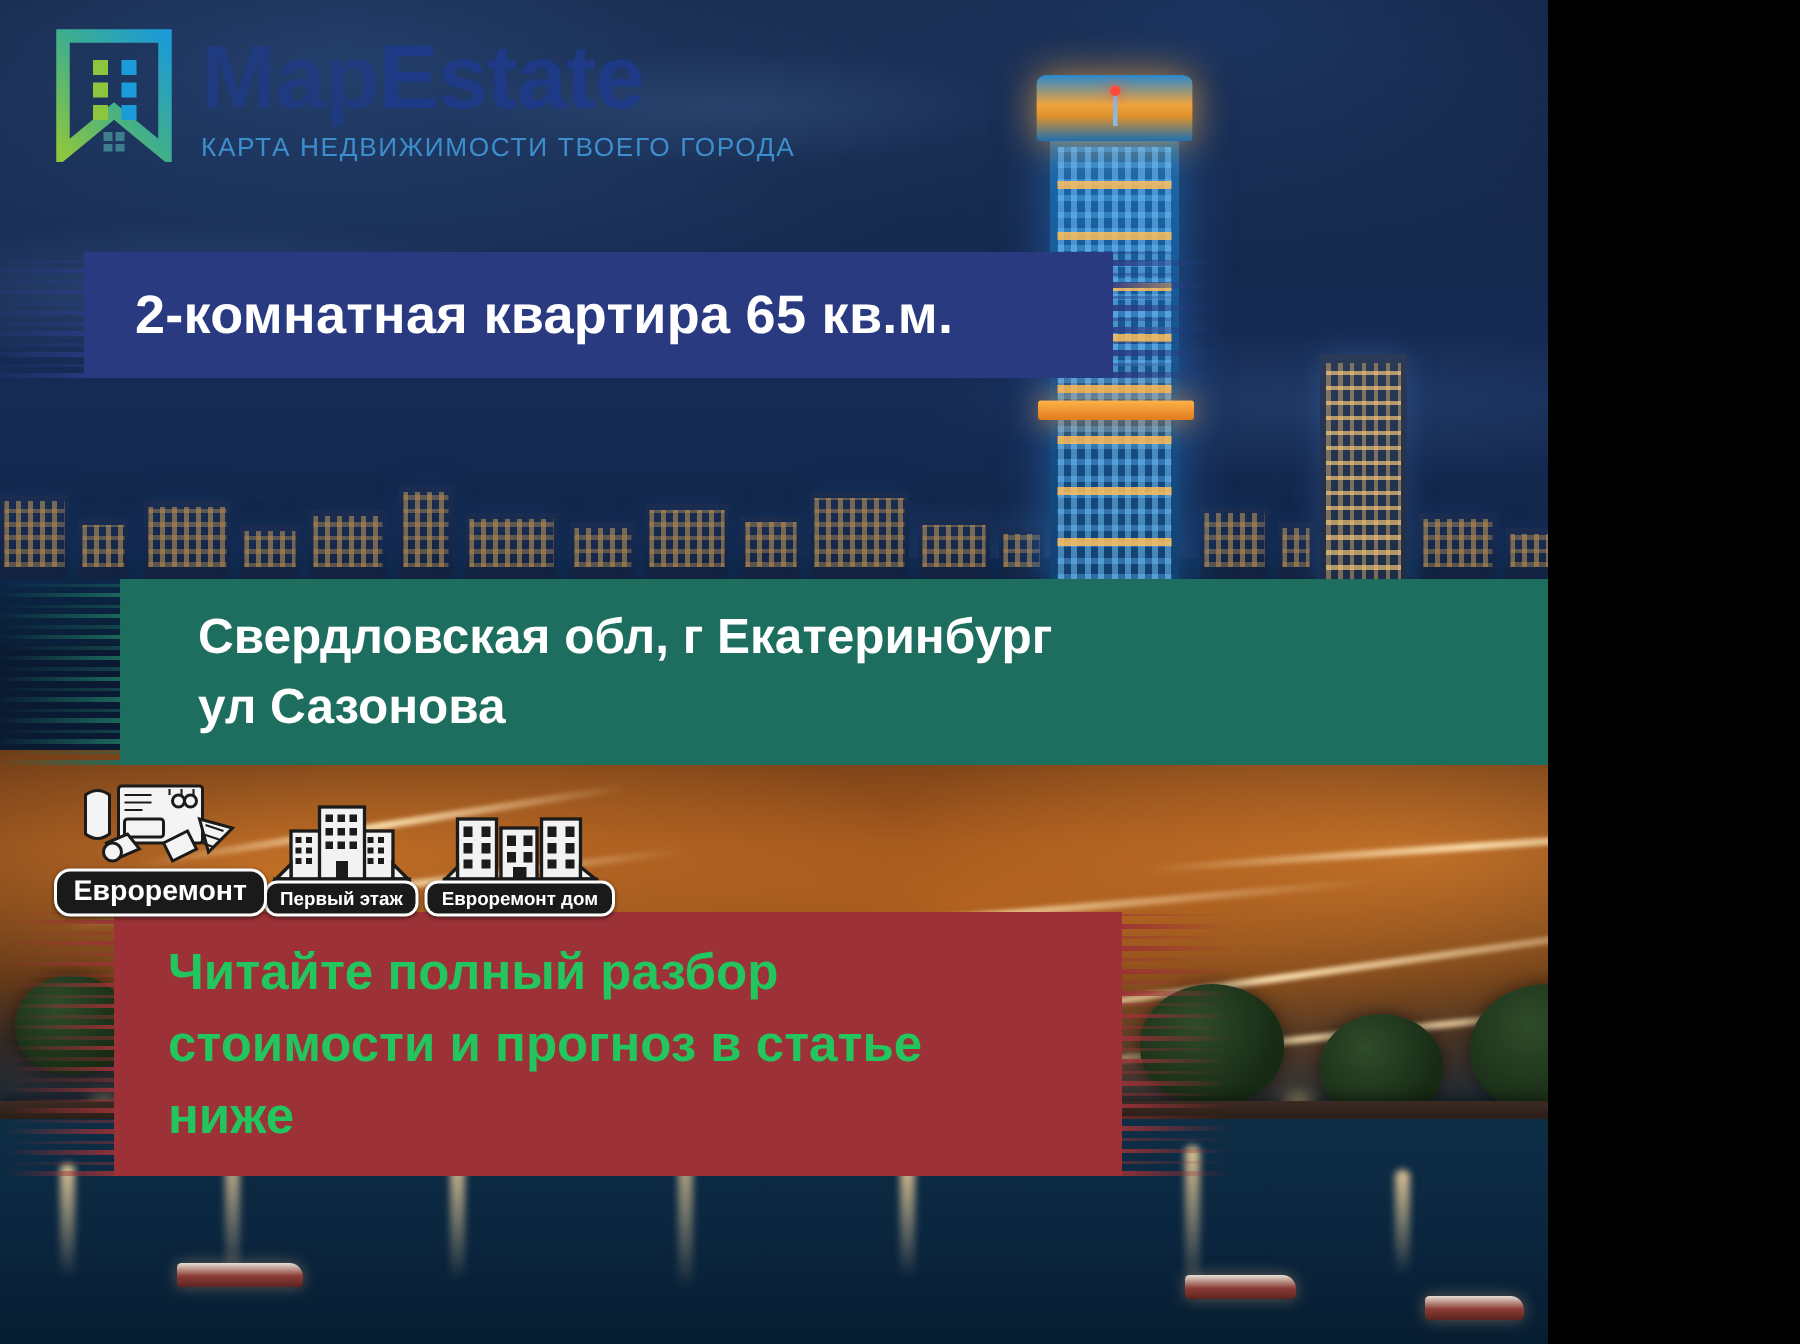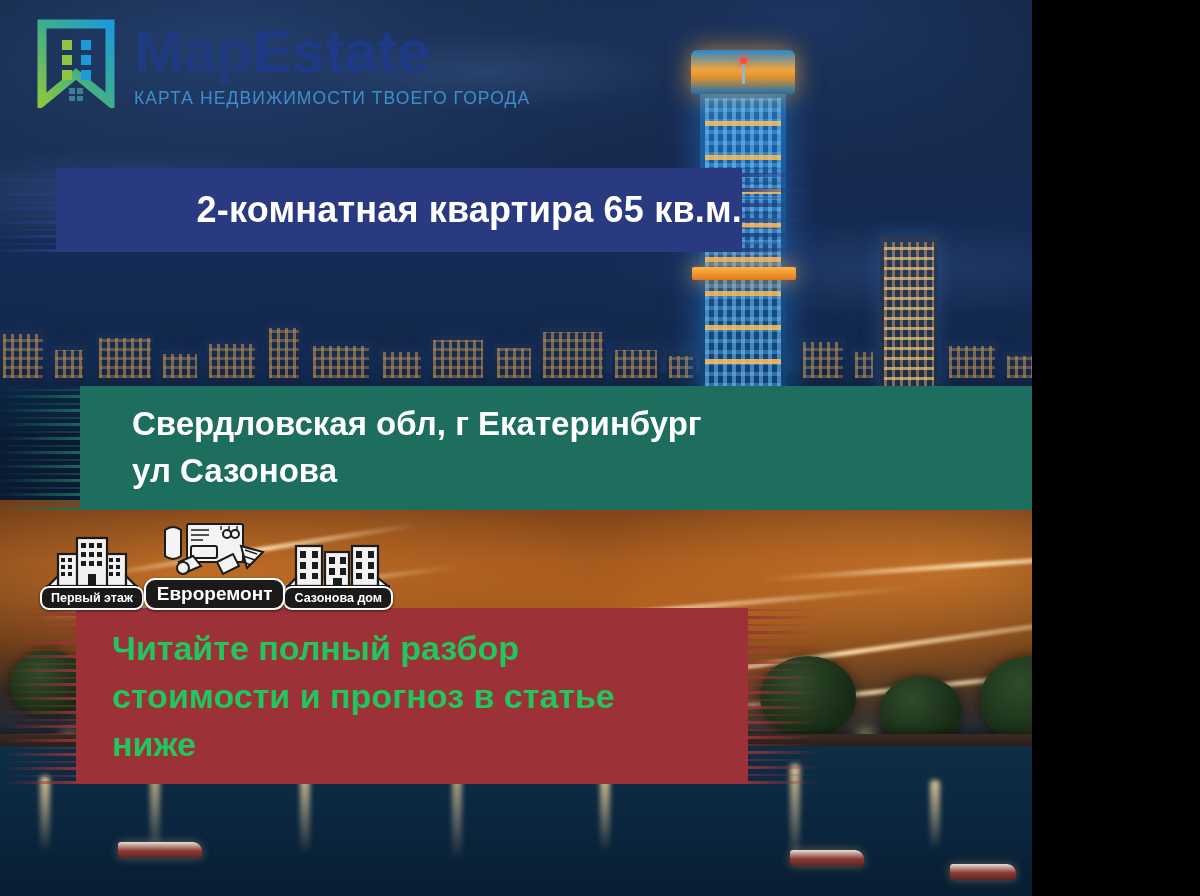--- a/index.html
+++ b/index.html
@@ -245,21 +245,20 @@
     height: 84px;
     padding: 0 0 0 34px;
     box-sizing: border-box;
   }
   #banner-rooms .bannerbg { background: #2a3a80; }
   #banner-rooms .txt {
     color: #ffffff;
     font-size: 36px;
     font-weight: 700;
     letter-spacing: .2px;
-    text-align: right;
   }
   #banner-rooms .streaks-l {
     background:
       repeating-linear-gradient(0deg,
         rgba(42,58,128,.95) 0 3px, rgba(42,58,128,0) 3px 7px,
         rgba(42,58,128,.55) 7px 9px, rgba(42,58,128,0) 9px 14px);
     -webkit-mask-image: linear-gradient(90deg, rgba(0,0,0,0), #000);
     mask-image: linear-gradient(90deg, rgba(0,0,0,0), #000);
     filter: blur(.4px);
   }
@@ -539,20 +538,44 @@
 
   <div class="banner" id="banner-address">
     <div class="bannerbg"></div>
     <div class="streaks-l"></div>
     <div class="streaks-r"></div>
     <div class="txt">Свердловская обл, г Екатеринбург
 ул Сазонова</div>
   </div>
 
   <div class="badges">
+
+    <div class="badge b2 big">
+      <span class="badge-art">
+        <svg width="116" height="68" viewBox="0 0 116 68" aria-hidden="true">
+          <g stroke="#1b1b1b" stroke-width="2" fill="#f4f4f4">
+            <rect x="30" y="6" width="56" height="38" rx="2"></rect>
+            <path d="M8 12 q8 -6 16 0 v26 q-8 6 -16 0 Z"></path>
+            <rect x="34" y="28" width="26" height="12" rx="2"></rect>
+            <circle cx="70" cy="16" r="4"></circle>
+              <circle cx="78" cy="16" r="4"></circle>
+            <path d="M22 44 l14 -6 8 10 -14 6 Z"></path>
+            <path d="M60 44 l16 -8 6 12 -16 8 Z"></path>
+            <path d="M84 28 l22 6 -16 16 Z"></path>
+          </g>
+          <g stroke="#1b1b1b" stroke-width="1.4" fill="none">
+            <path d="M34 12 h18 M34 17 h18 M34 22 h12"></path>
+            <path d="M64 12 v-4 M72 12 v-4 M80 12 v-4"></path>
+            <path d="M88 32 l12 4 M86 38 l12 4 M86 44 l8 3"></path>
+          </g>
+          <circle cx="26" cy="50" r="6" fill="#f4f4f4" stroke="#1b1b1b" stroke-width="2"></circle>
+        </svg>
+      </span>
+      <span class="badge-pill">Евроремонт</span>
+    </div>
 
     <div class="badge b1">
       <span class="badge-art">
         <svg width="96" height="62" viewBox="0 0 96 62" aria-hidden="true">
           <g stroke="#1b1b1b" stroke-width="2.2" fill="#f2f2f2">
             <rect x="14" y="22" width="20" height="32"></rect>
             <rect x="62" y="22" width="20" height="32"></rect>
             <rect x="33" y="6" width="30" height="48"></rect>
             <path d="M4 54 L14 44 L14 54 Z"></path>
             <path d="M92 54 L82 44 L82 54 Z"></path>
@@ -580,44 +603,20 @@
               <rect x="45" y="29" width="5" height="5"></rect>
               <rect x="53" y="29" width="5" height="5"></rect>
             <rect x="44" y="42" width="8" height="12"></rect>
           </g>
           <rect x="2" y="53" width="92" height="4" fill="#1b1b1b"></rect>
         </svg>
       </span>
       <span class="badge-pill">Первый этаж</span>
     </div>
 
-    <div class="badge b2 big">
-      <span class="badge-art">
-        <svg width="116" height="68" viewBox="0 0 116 68" aria-hidden="true">
-          <g stroke="#1b1b1b" stroke-width="2" fill="#f4f4f4">
-            <rect x="30" y="6" width="56" height="38" rx="2"></rect>
-            <path d="M8 12 q8 -6 16 0 v26 q-8 6 -16 0 Z"></path>
-            <rect x="34" y="28" width="26" height="12" rx="2"></rect>
-            <circle cx="70" cy="16" r="4"></circle>
-              <circle cx="78" cy="16" r="4"></circle>
-            <path d="M22 44 l14 -6 8 10 -14 6 Z"></path>
-            <path d="M60 44 l16 -8 6 12 -16 8 Z"></path>
-            <path d="M84 28 l22 6 -16 16 Z"></path>
-          </g>
-          <g stroke="#1b1b1b" stroke-width="1.4" fill="none">
-            <path d="M34 12 h18 M34 17 h18 M34 22 h12"></path>
-            <path d="M64 12 v-4 M72 12 v-4 M80 12 v-4"></path>
-            <path d="M88 32 l12 4 M86 38 l12 4 M86 44 l8 3"></path>
-          </g>
-          <circle cx="26" cy="50" r="6" fill="#f4f4f4" stroke="#1b1b1b" stroke-width="2"></circle>
-        </svg>
-      </span>
-      <span class="badge-pill">Евроремонт</span>
-    </div>
-
     <div class="badge b3">
       <span class="badge-art">
         <svg width="104" height="62" viewBox="0 0 104 62" aria-hidden="true">
           <g stroke="#1b1b1b" stroke-width="2.2" fill="#f2f2f2">
             <rect x="10" y="14" width="26" height="40"></rect>
             <rect x="39" y="20" width="24" height="34"></rect>
             <rect x="66" y="14" width="26" height="40"></rect>
             <path d="M2 54 L10 46 L10 54 Z"></path>
             <path d="M102 54 L92 46 L92 54 Z"></path>
           </g>
@@ -636,21 +635,21 @@
               <rect x="82" y="19" width="6" height="7"></rect>
             <rect x="70" y="30" width="6" height="7"></rect>
               <rect x="82" y="30" width="6" height="7"></rect>
             <rect x="70" y="41" width="6" height="6"></rect>
               <rect x="82" y="41" width="6" height="6"></rect>
             <rect x="47" y="46" width="9" height="8"></rect>
           </g>
           <rect x="0" y="53" width="104" height="4" fill="#1b1b1b"></rect>
         </svg>
       </span>
-      <span class="badge-pill">Сазонова дом</span>
+      <span class="badge-pill">Евроремонт дом</span>
     </div>
   </div>
 
   <div class="banner" id="banner-cta">
     <div class="bannerbg"></div>
     <div class="streaks-l"></div>
     <div class="streaks-r"></div>
     <div class="txt">Читайте полный разбор
 стоимости и прогноз в статье
 ниже</div>

